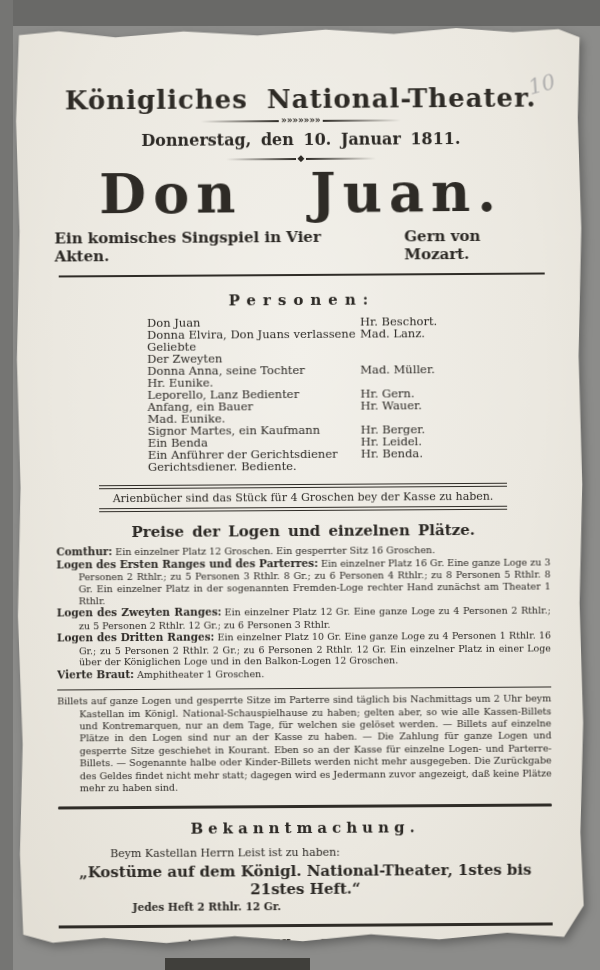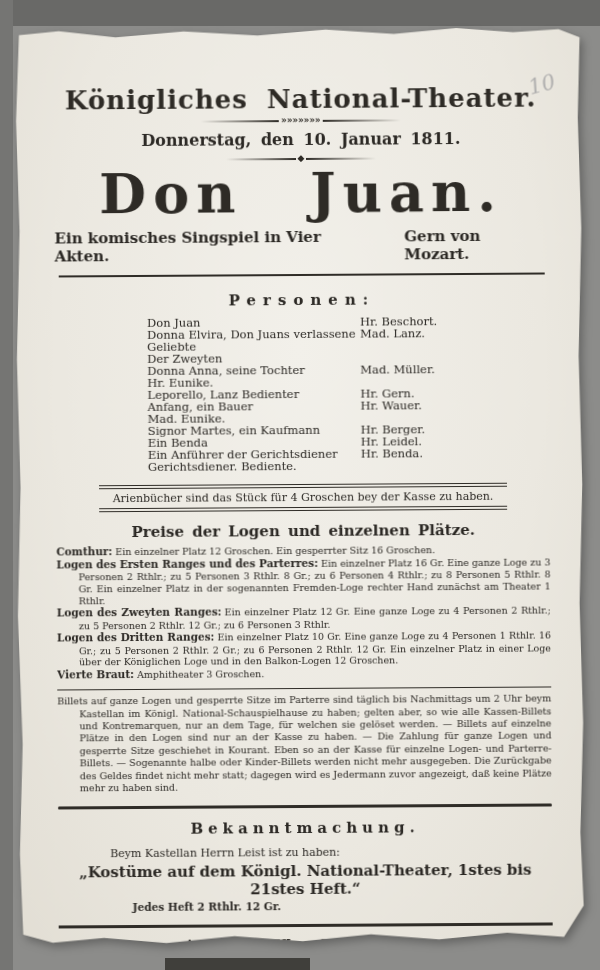--- a/index.html
+++ b/index.html
@@ -216,21 +216,21 @@
 
         <p class="price-entry">
           <span class="price-label">Logen des Zweyten Ranges:</span><span class="price-text">Ein einzelner Platz 12 Gr.  Eine ganze Loge zu 4 Personen 2 Rthlr.; zu 5 Personen 2 Rthlr. 12 Gr.; zu 6 Personen 3 Rthlr.</span>
         </p>
 
         <p class="price-entry">
           <span class="price-label">Logen des Dritten Ranges:</span><span class="price-text">Ein einzelner Platz 10 Gr.  Eine ganze Loge zu 4 Personen 1 Rthlr. 16 Gr.; zu 5 Personen 2 Rthlr. 2 Gr.; zu 6 Personen 2 Rthlr. 12 Gr.  Ein einzelner Platz in einer Loge über der Königlichen Loge und in den Balkon-Logen 12 Groschen.</span>
         </p>
 
         <p class="price-entry">
-          <span class="price-label">Vierte Braut:</span><span class="price-text">Amphitheater 3 Groschen.</span>
+          <span class="price-label">Vierte Braut:</span><span class="price-text">Amphitheater 1 Groschen.</span>
         </p>
       </div>
 
     <div class="rule-thin"></div>
 
     <p class="billets-note">Billets auf ganze Logen und gesperrte Sitze im Parterre sind täglich bis Nachmittags um 2 Uhr beym Kastellan im Königl. National-Schauspielhause zu haben; gelten aber, so wie alle Kassen-Billets und Kontremarquen, nur an dem Tage, für welchen sie gelöset werden. — Billets auf einzelne Plätze in den Logen sind nur an der Kasse zu haben. — Die Zahlung für ganze Logen und gesperrte Sitze geschiehet in Kourant.  Eben so an der Kasse für einzelne Logen- und Parterre-Billets. — Sogenannte halbe oder Kinder-Billets werden nicht mehr ausgegeben. Die Zurückgabe des Geldes findet nicht mehr statt; dagegen wird es Jedermann zuvor angezeigt, daß keine Plätze mehr zu haben sind.</p>
 
     <div class="rule-thick"></div>
 
     <div class="bekannt-heading">Bekanntmachung.</div>

